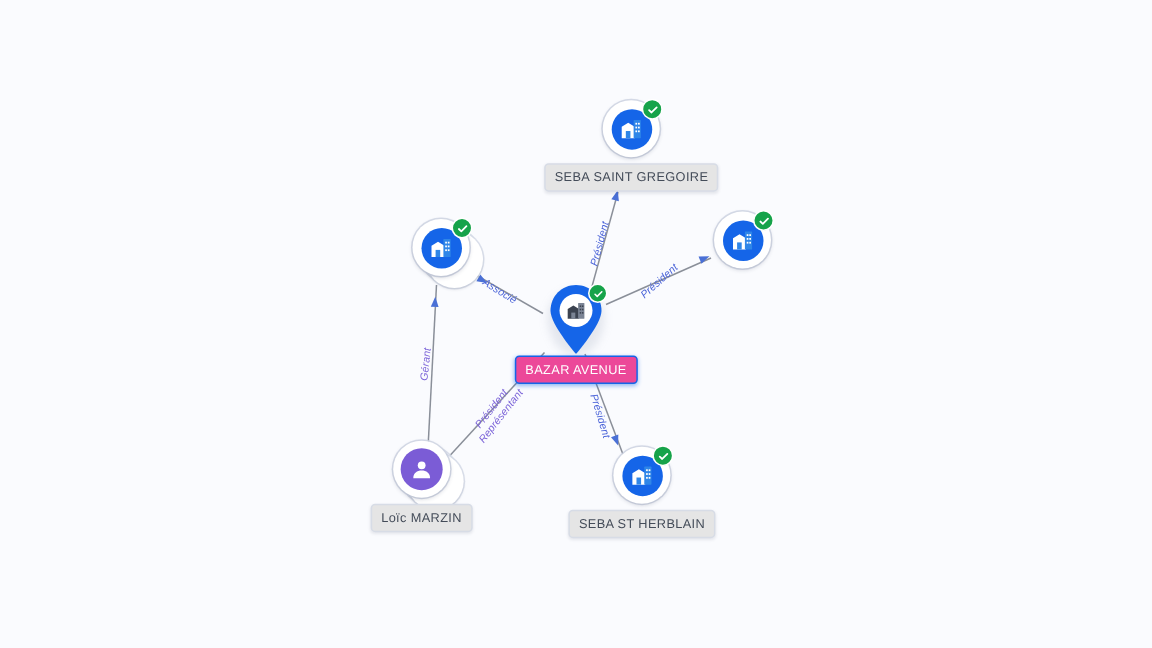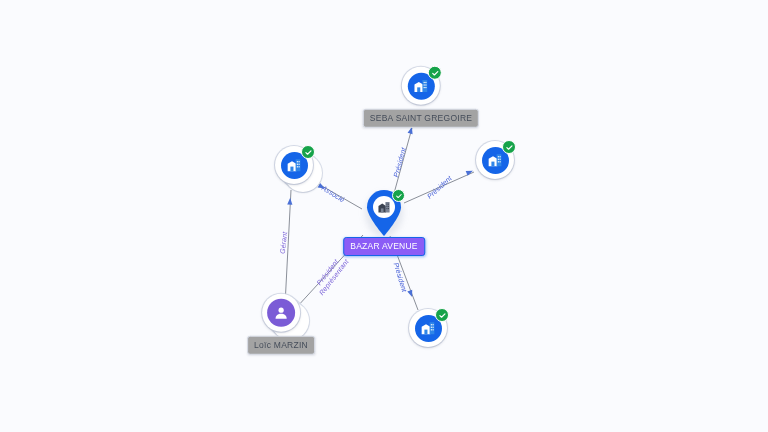--- a/index.html
+++ b/index.html
@@ -106,29 +106,29 @@
     box-sizing: border-box;
   }
   .verif-badge svg { display: block; }
 
   .node-label {
     margin-top: 4px;
     white-space: nowrap;
     font-size: 8.5px;
     line-height: 1;
     color: #444c59;
-    background: #a3a3a3;
+    background: #e5e5e5;
     border: 1px solid #d7dce6;
     border-radius: 3px;
     padding: 4px 6px 4px 6px;
     box-shadow: 0 1px 2px rgba(40,50,80,0.10);
     letter-spacing: 0.25px;
   }
   .node-label.selected {
-    background: #8b5cf6;
+    background: #ec4899;
     border-color: #1565e8;
     color: #ffffff;
     box-shadow: 0 1px 3px rgba(21,101,232,0.45);
   }
   
   .pin-wrap {
     position: relative;
     width: 40px;
     height: 48px;
     display: flex;
@@ -329,20 +329,21 @@
                 <rect x="6.6" y="14.4" width="4.6" height="7.1" fill="#2f86e8"></rect>
               </svg>
             </div>
             <div class="verif-badge">
               <svg width="9" height="9" viewBox="0 0 16 16">
                 <path d="M3.4 8.3 L6.3 11.1 L12.4 5.0" fill="none" stroke="#ffffff" stroke-width="2.1" stroke-linecap="round" stroke-linejoin="round"></path>
               </svg>
             </div>
           </div>
         </div>
+        <div class="node-label">SEBA ST HERBLAIN</div>
       </div>
       <div class="node" style="left: 384px; top: 213px;">
         <div class="pin-wrap">
           <div class="pin-shadow"></div>
           <svg class="pin-svg" width="40" height="48" viewBox="0 0 40 48">
             <path d="M20 47 C20 47 37 27.5 37 18.2 C37 8.3 29.4 1 20 1 C10.6 1 3 8.3 3 18.2 C3 27.5 20 47 20 47 Z" fill="#1565e8"></path>
           </svg>
           <div class="pin-inner">
             <div class="pin-icon-disc">
               <svg width="14" height="14" viewBox="0 0 24 24">

